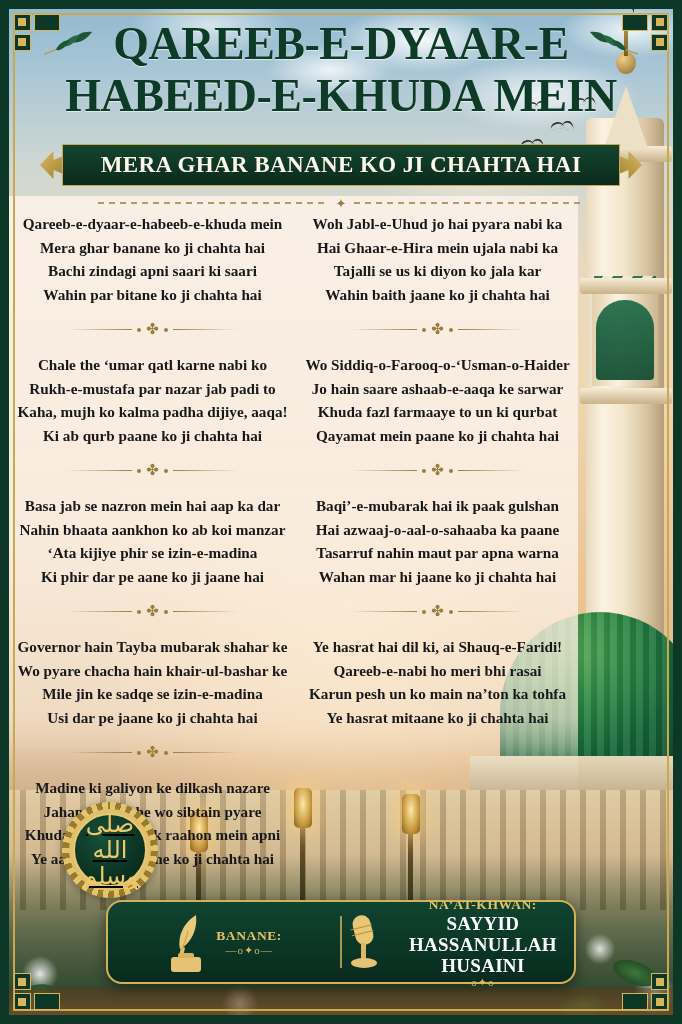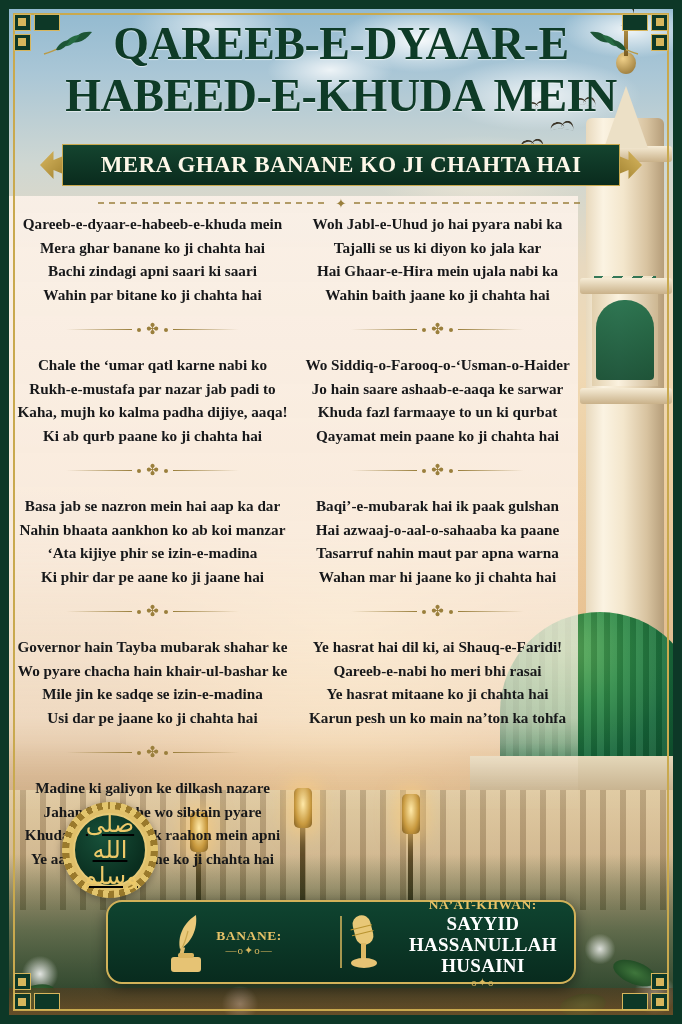--- a/index.html
+++ b/index.html
@@ -464,22 +464,22 @@
         <p>Madine ki galiyon ke dilkash nazare</p>
         <p>Jahan khelte the wo sibtain pyare</p>
         <p>Khudaya! Unhi paak raahon mein apni</p>
         <p>Ye aankhen bichhane ko ji chahta hai</p>
       </div>
     </div>
 
     <div class="col">
       <div class="stanza">
         <p>Woh Jabl-e-Uhud jo hai pyara nabi ka</p>
+        <p>Hai Ghaar-e-Hira mein ujala nabi ka</p>
         <p>Tajalli se us ki diyon ko jala kar</p>
-        <p>Hai Ghaar-e-Hira mein ujala nabi ka</p>
         <p>Wahin baith jaane ko ji chahta hai</p>
       </div>
       <div class="divider">
         <span class="dash"></span>
         <span class="pt"></span>
         <span class="flower">✤</span>
         <span class="pt"></span>
         <span class="dash r"></span>
       </div>
       <div class="stanza">
@@ -504,22 +504,22 @@
       <div class="divider">
         <span class="dash"></span>
         <span class="pt"></span>
         <span class="flower">✤</span>
         <span class="pt"></span>
         <span class="dash r"></span>
       </div>
       <div class="stanza">
         <p>Ye hasrat hai dil ki, ai Shauq-e-Faridi!</p>
         <p>Qareeb-e-nabi ho meri bhi rasai</p>
+        <p>Karun pesh un ko main na’ton ka tohfa</p>
         <p>Ye hasrat mitaane ko ji chahta hai</p>
-        <p>Karun pesh un ko main na’ton ka tohfa</p>
       </div>
     </div>
   </div>
 
   <div class="seal">
     <div class="seal-ring"></div>
     <div class="seal-ring2"></div>
     <div class="seal-core">
       <span class="seal-text">صلى الله وسلم</span>
     </div>

